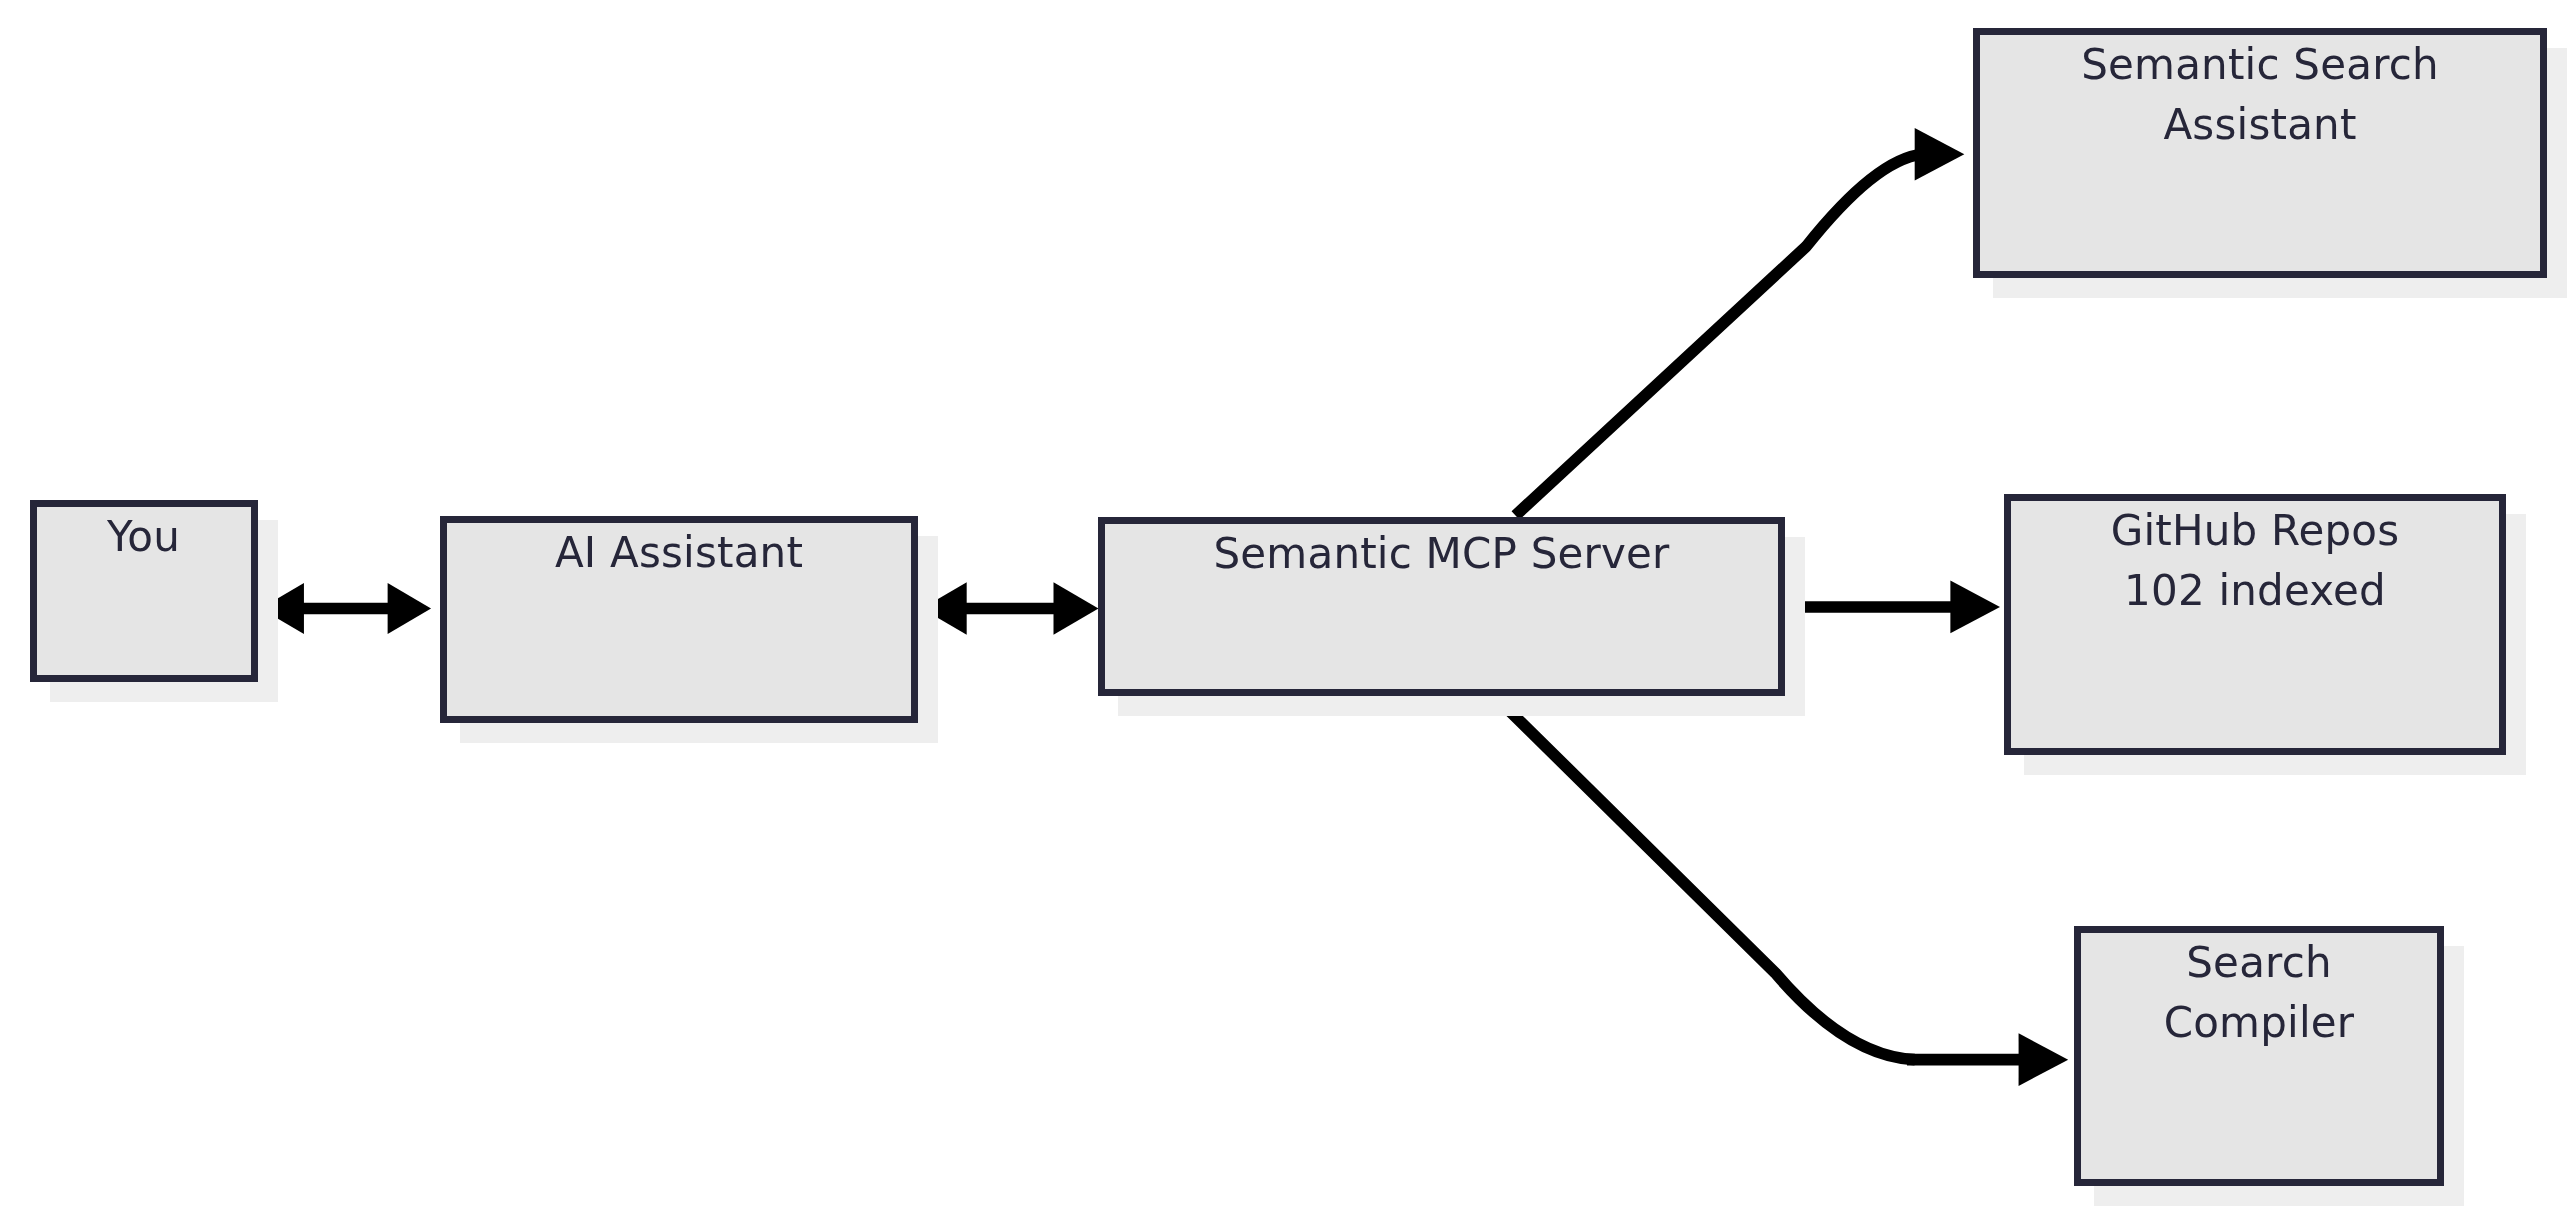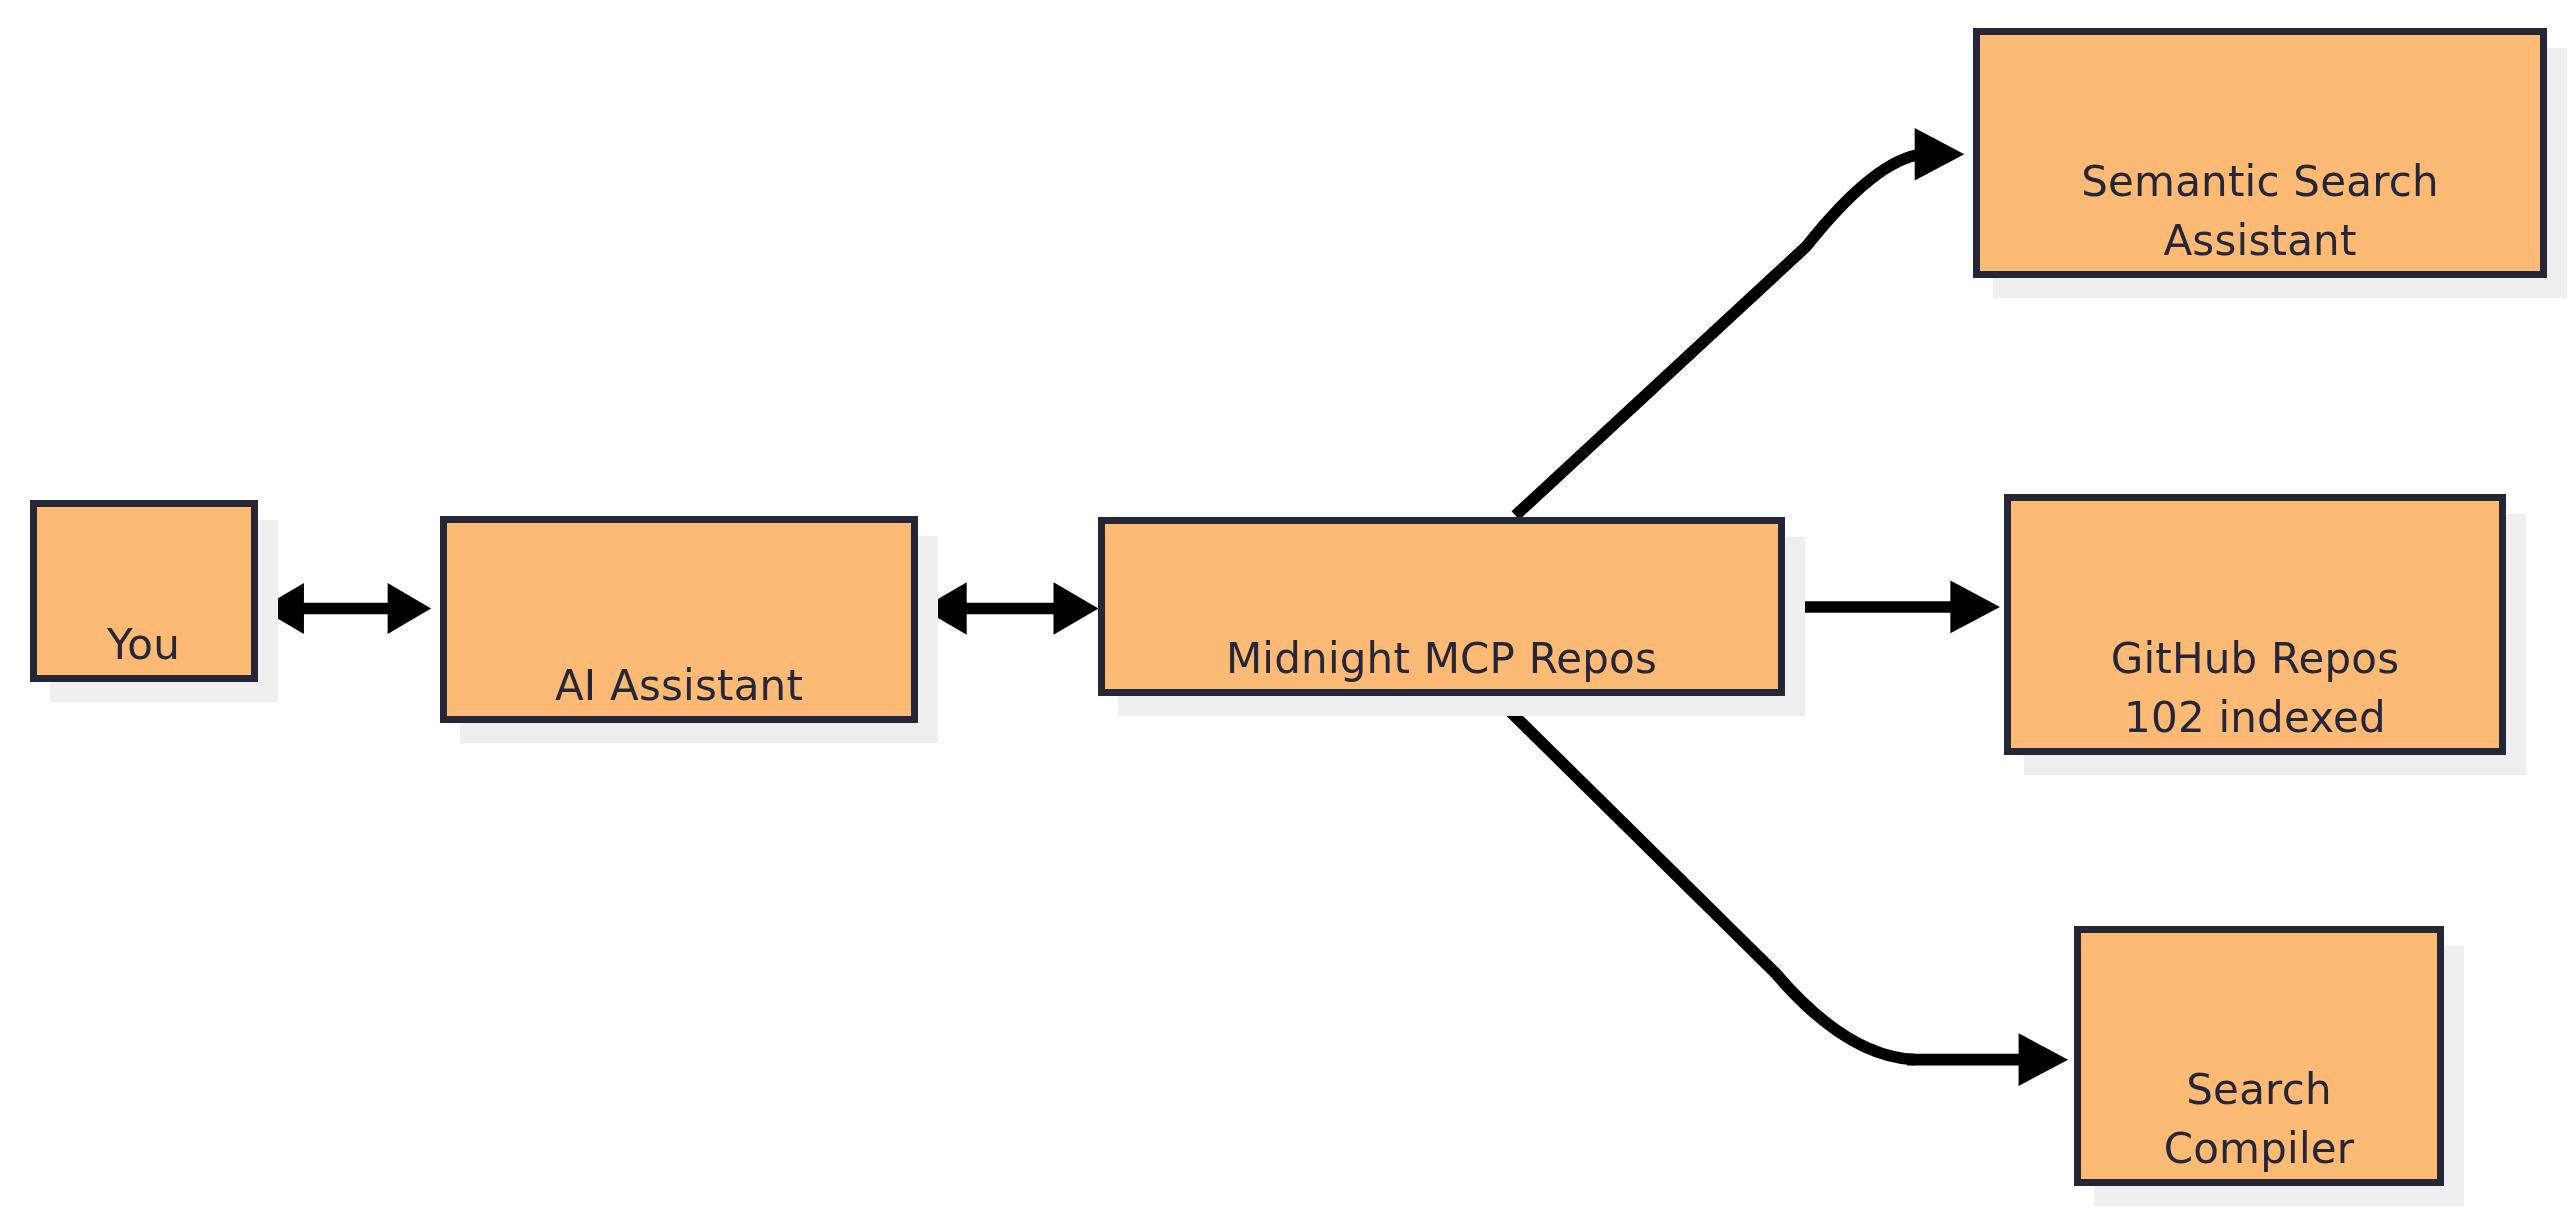--- a/index.html
+++ b/index.html
@@ -20,27 +20,27 @@
     position: absolute;
     left: 0;
     top: 0;
     width: 2576px;
     height: 1217px;
     pointer-events: none;
   }
   .node {
     position: absolute;
     box-sizing: border-box;
-    background: #fdba74;
+    background: #e5e5e5;
     border: 7px solid #262639;
     box-shadow: 20px 20px 0 0 #eeeeee;
     display: flex;
     flex-direction: column;
     align-items: center;
-    justify-content: flex-end;
+    justify-content: flex-start;
     z-index: 3;
   }
   .node .line {
     color: #262639;
     font-size: 42px;
     line-height: 1.42;
     letter-spacing: 0.2px;
     white-space: nowrap;
     text-align: center;
   }
@@ -90,21 +90,21 @@
 
   <div class="node" id="node-you">
     <div class="line">You</div>
   </div>
 
   <div class="node" id="node-ai-assistant">
     <div class="line">AI Assistant</div>
   </div>
 
   <div class="node" id="node-mcp-server">
-    <div class="line">Midnight MCP Repos</div>
+    <div class="line">Semantic MCP Server</div>
   </div>
 
   <div class="node" id="node-semantic">
     <div class="line">Semantic Search</div>
     <div class="line">Assistant</div>
   </div>
 
   <div class="node" id="node-github">
     <div class="line">GitHub Repos</div>
     <div class="line">102 indexed</div>

